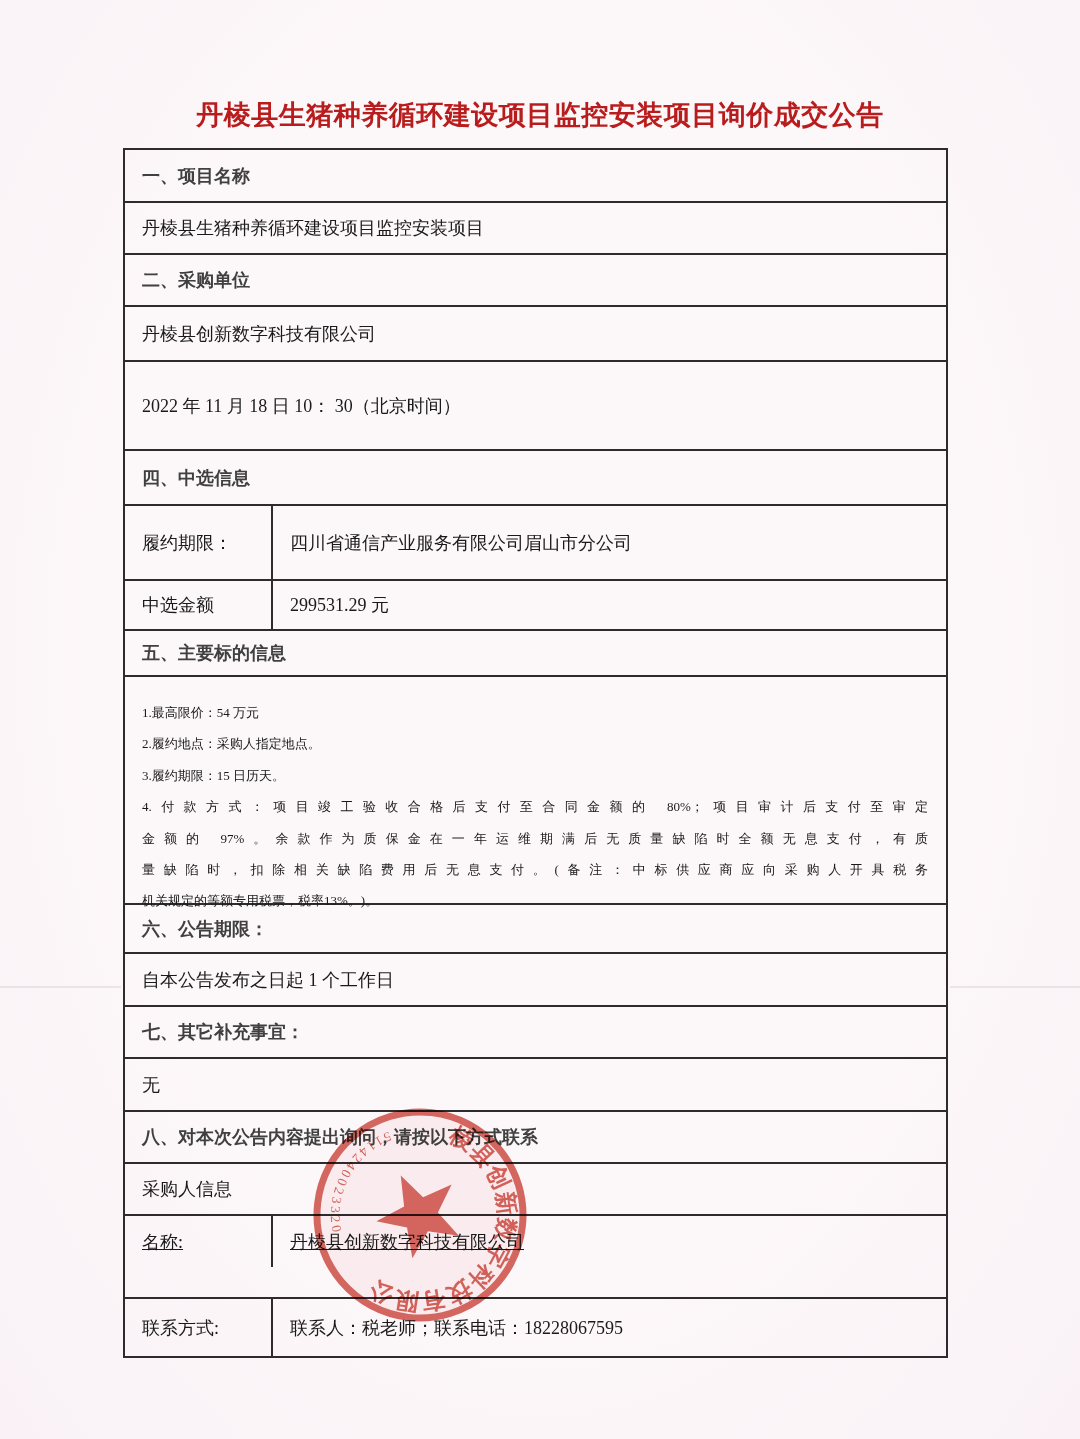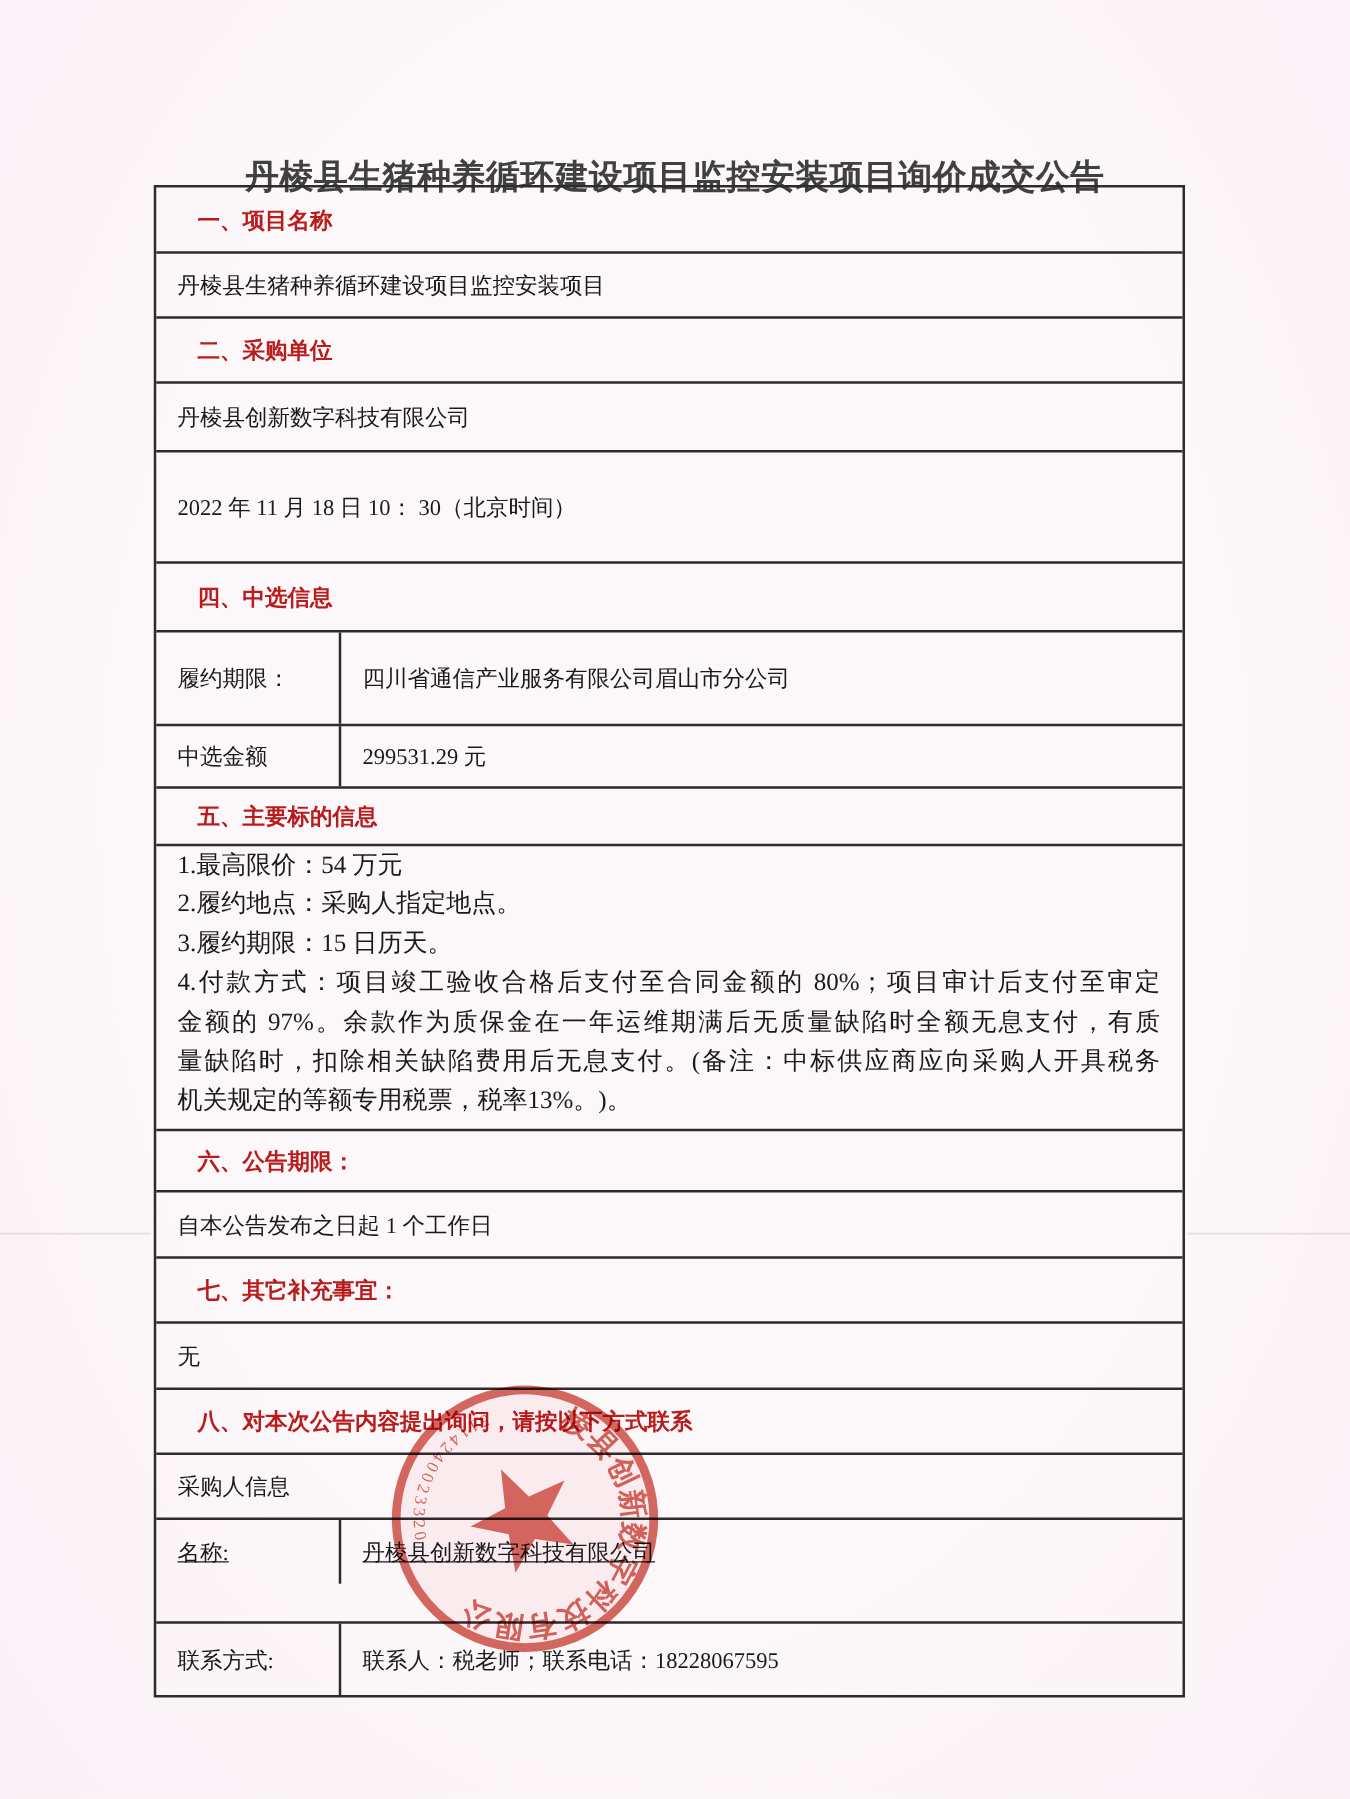--- a/index.html
+++ b/index.html
@@ -9,49 +9,49 @@
     font-family:"Liberation Serif","DejaVu Serif",serif;
     color:#1a1a1a;
     position:relative;
     overflow:hidden;
   }
   .paper{position:absolute;inset:0;
     background:radial-gradient(ellipse at 50% 45%, #fcf7f9 60%, #f9f1f6 100%);}
   .doc-title{
     position:absolute;left:0;top:97px;width:1080px;
     text-align:center;font-size:27px;font-weight:700;
-    letter-spacing:0.5px;color:#404040;margin-top:26px;
+    letter-spacing:0.5px;color:#b91c1c;
   }
   .announcement-table{
     position:absolute;left:123px;top:148px;width:825px;
     border:2px solid #2e2b2c;
     box-sizing:border-box;
     background:transparent;
   }
   .row{
     box-sizing:border-box;
     border-top:2px solid #2e2b2c;
     display:flex;align-items:center;
     font-size:18px;
   }
   .row:first-child{border-top:none;}
-  .row.header{font-weight:700;color:#b91c1c;padding-left:16px;}
+  .row.header{font-weight:700;color:#404040;}
   .cell{padding-left:17px;padding-right:14px;box-sizing:border-box;}
   .label-cell{
     width:148px;flex:0 0 148px;align-self:stretch;
     display:flex;align-items:center;
     border-right:2px solid #2e2b2c;
     padding-left:17px;box-sizing:border-box;
   }
   .value-cell{flex:1;padding-left:17px;padding-right:14px;box-sizing:border-box;}
   .multiline{
     display:block;
-    padding:0 18px 0 17px;
+    padding:20px 18px 0 17px;
     line-height:31.4px;
-    font-size:20px;
+    font-size:13px;
   }
   .ml-line{white-space:nowrap;}
   .ml-line.wrapfill{white-space:normal;text-align:justify;text-align-last:justify;}
   
   .r1{height:51px;}  .r2{height:52px;}  .r3{height:52px;}  .r4{height:55px;}
   .r5{height:52px;}  .r6{height:89px;}  .r7{height:55px;}  .r8{height:75px;}
   .r9{height:50px;}  .r10{height:46px;} .r11{height:228px;} .r12{height:49px;}
   .r13{height:53px;align-items:center;} .r14{height:52px;} .r15{height:53px;} .r16{height:52px;}
   .r17{height:52px;} .r18{height:53px;text-decoration:underline;} .r19{height:59px;margin-top:30px;}
   

